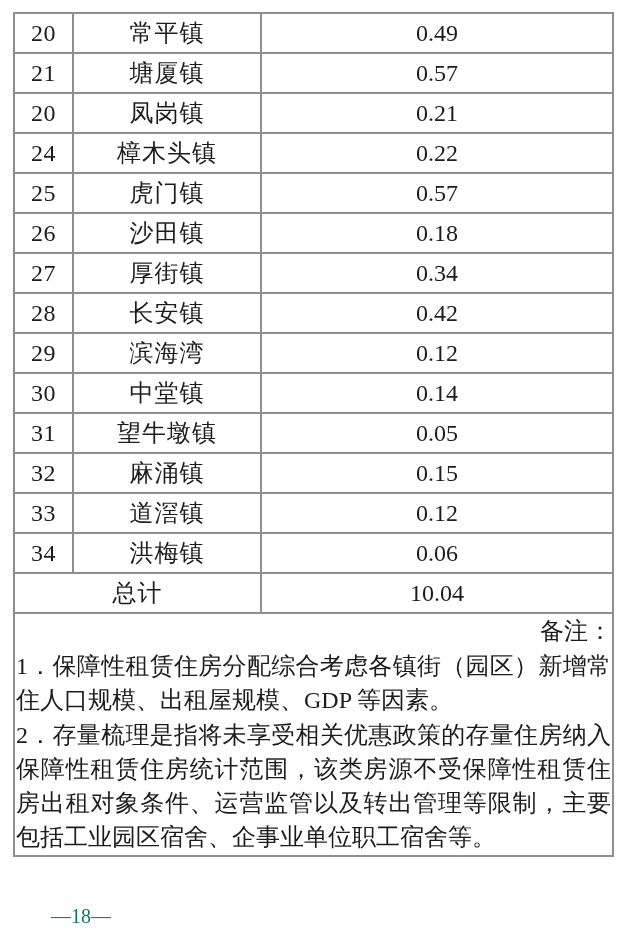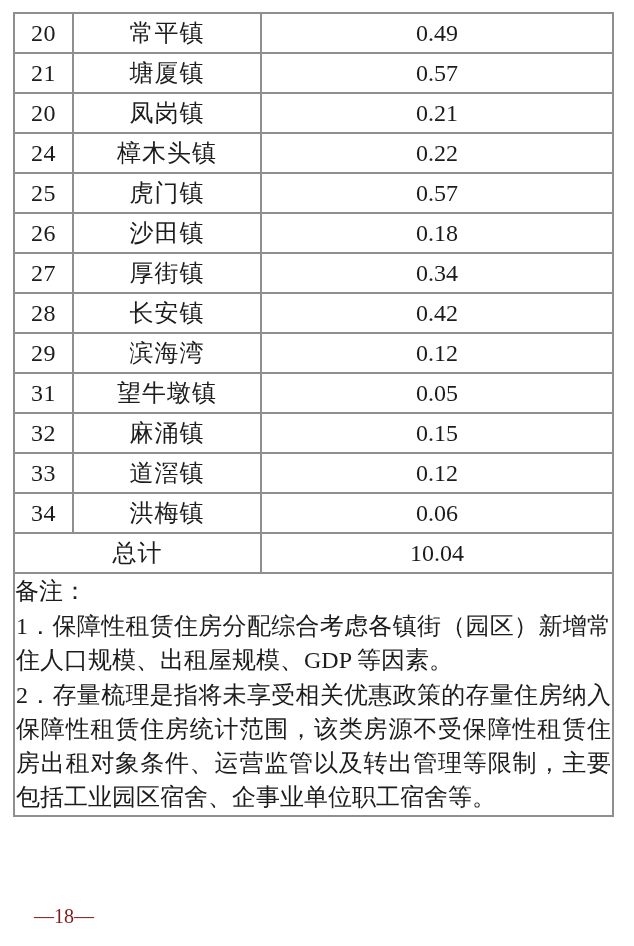--- a/index.html
+++ b/index.html
@@ -47,33 +47,33 @@
     margin-left: 29px;
   }
   td.c-notes {
     text-align: left;
     vertical-align: top;
     font-size: 16px;
     line-height: 34px;
     padding: 7px 20px 5px 22px;
   }
   .note-heading {
-    text-align: left;
+    text-align: right;
   }
   p.note {
     margin: 1px;
     text-align: justify;
     text-justify: inter-ideograph;
   }
   .page-number {
     position: absolute;
-    left: 34px;
+    left: 51px;
     top: 905px;
     font-size: 20px;
-    color: #7f1d1d;
+    color: #0f766e;
   }
 </style>
 </head>
 <body>
 
 <div class="page">
 
   <table class="alloc">
     <colgroup>
       <col style="width:59px">
@@ -121,20 +121,25 @@
           <td class="c-no">28</td>
           <td class="c-name">长安镇</td>
           <td class="c-val">0.42</td>
         </tr>
         <tr class="data-row">
           <td class="c-no">29</td>
           <td class="c-name">滨海湾</td>
           <td class="c-val">0.12</td>
         </tr>
         <tr class="data-row">
+          <td class="c-no">30</td>
+          <td class="c-name">中堂镇</td>
+          <td class="c-val">0.14</td>
+        </tr>
+        <tr class="data-row">
           <td class="c-no">31</td>
           <td class="c-name">望牛墩镇</td>
           <td class="c-val">0.05</td>
         </tr>
         <tr class="data-row">
           <td class="c-no">32</td>
           <td class="c-name">麻涌镇</td>
           <td class="c-val">0.15</td>
         </tr>
         <tr class="data-row">

